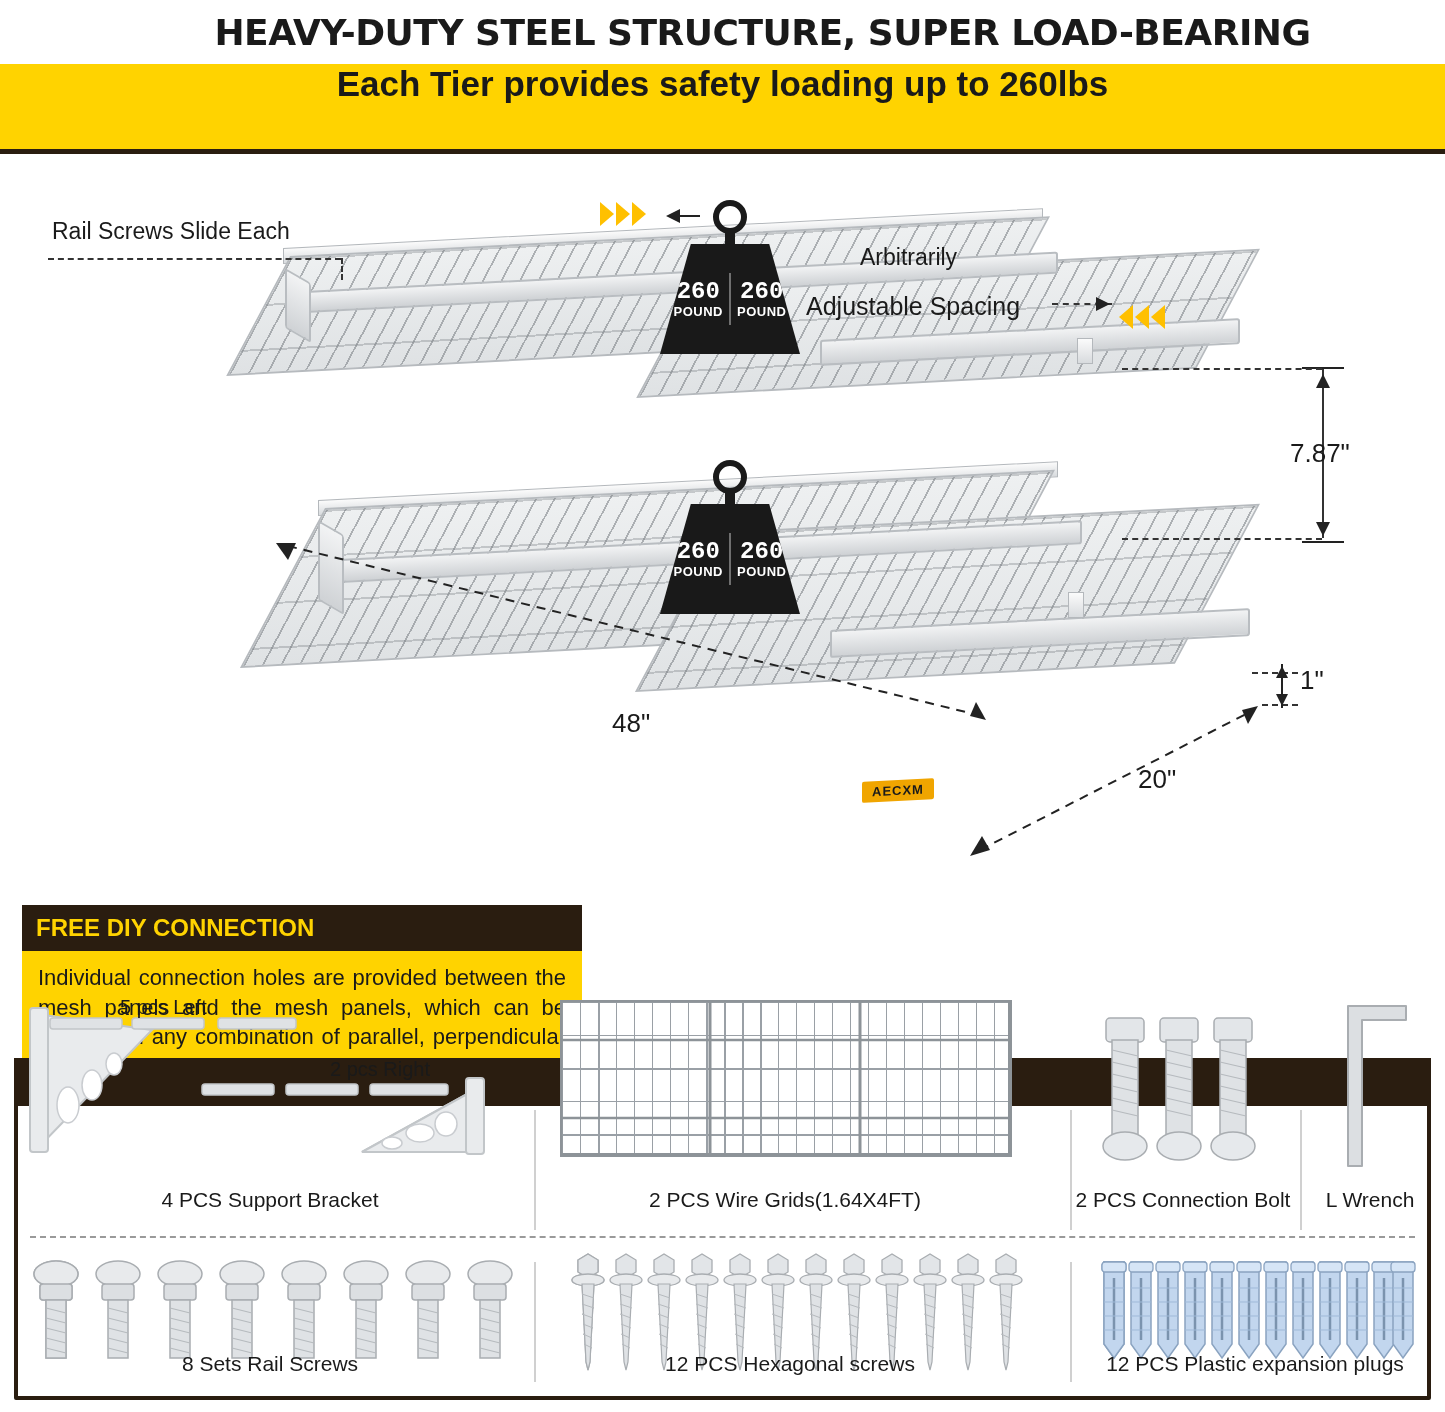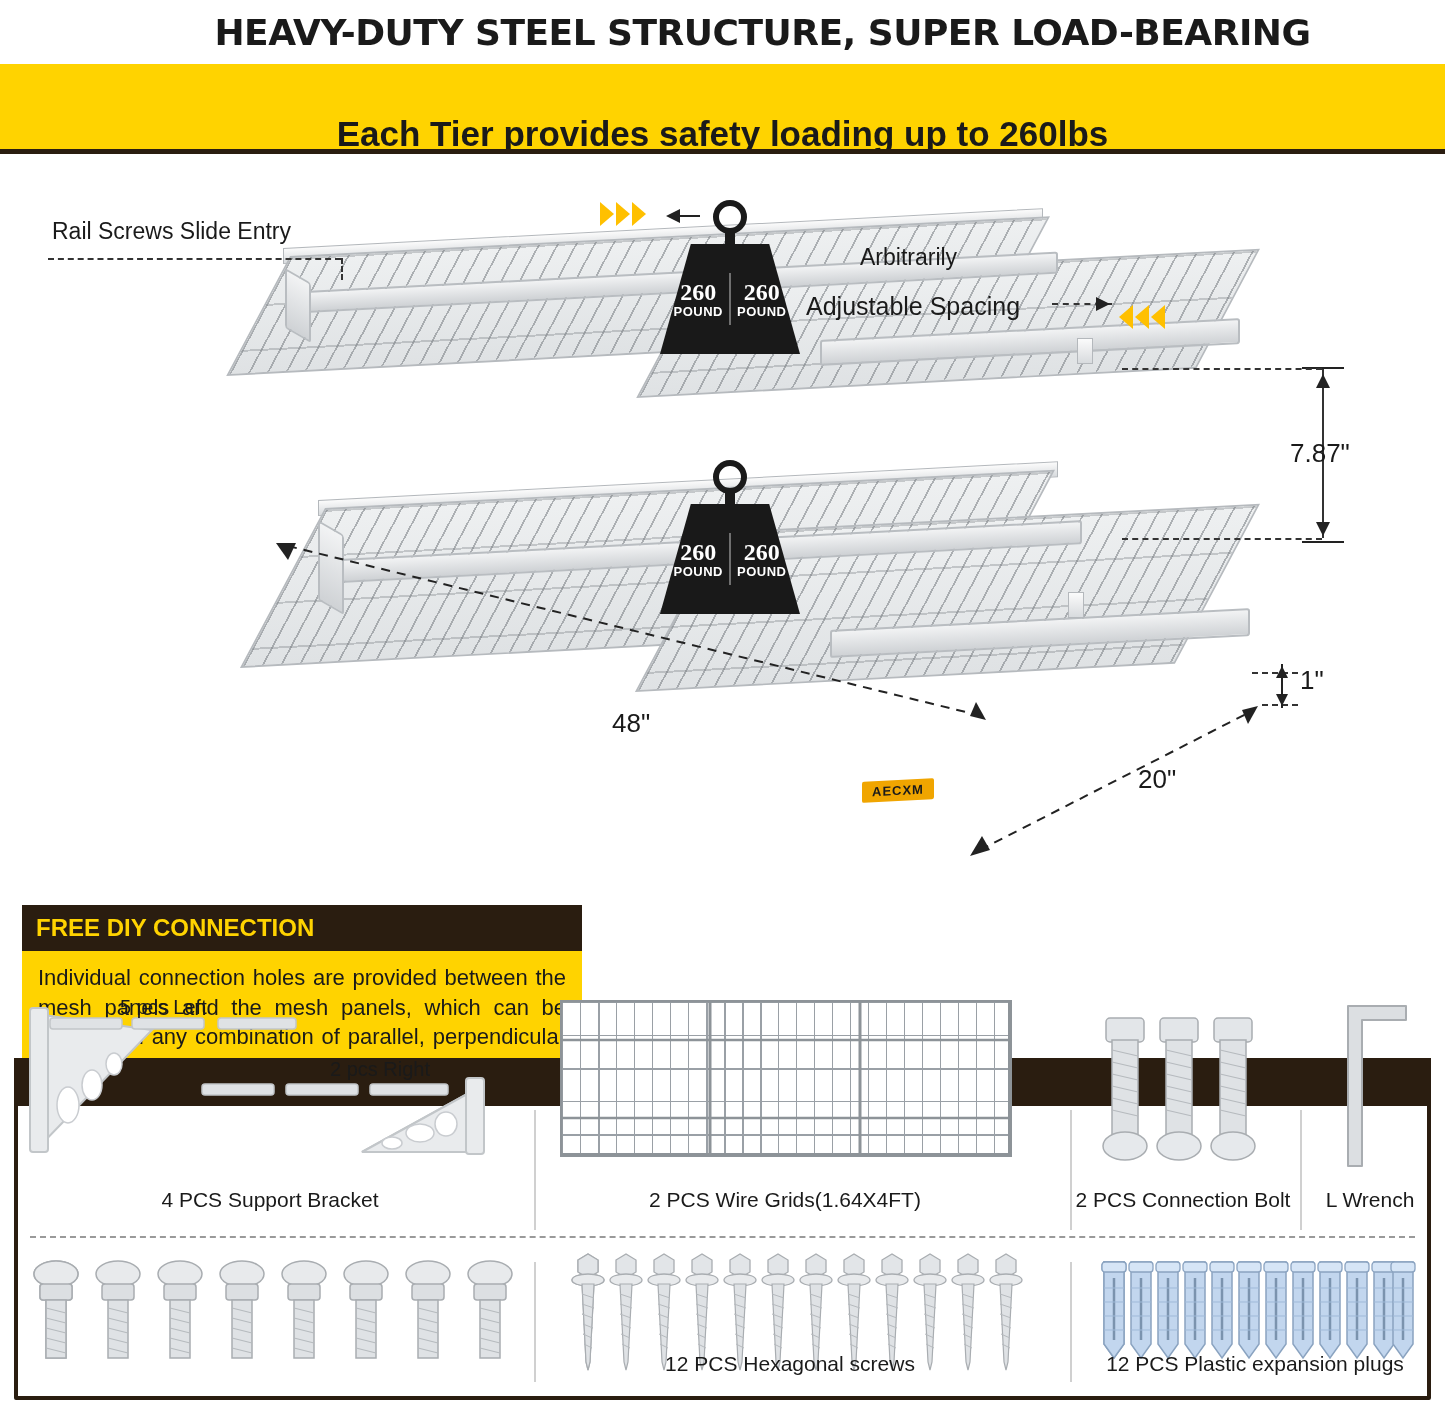--- a/index.html
+++ b/index.html
@@ -18,21 +18,21 @@
   .headline {
     position:absolute; left:0; top:0; width:1445px; height:64px;
     display:flex; align-items:center; justify-content:center;
     font-size:36px; font-weight:bold; letter-spacing:-0.5px;
     font-family:"DejaVu Sans", sans-serif;
     margin-left:40px;
   }
   .subbar {
     position:absolute; left:0; top:64px; width:1445px; height:90px;
     background:#ffd300;
-    display:flex; align-items:flex-end; justify-content:center;
+    display:flex; align-items:flex-start; justify-content:center;
   }
   .subbar .txt {
     font-size:35px; font-weight:bold; color:#1a1a1a;
     font-family:"Liberation Sans", sans-serif;
   }
   .subbar::after{
     content:""; position:absolute; left:0; bottom:0; width:1445px; height:5px; background:#2a1d10;
   }
 
   
@@ -90,21 +90,21 @@
     position:absolute; left:50%; transform:translateX(-50%);
     width:10px;height:16px;background:#1a1a1a;
   }
   .weight .body{
     position:absolute; left:0; top:44px; width:100%; height:110px;
     background:#191919;
     clip-path: polygon(22% 0, 78% 0, 100% 100%, 0% 100%);
     display:flex; align-items:center; justify-content:center; gap:6px;
   }
   .weight .cell{ text-align:center; color:#fff; }
-  .weight .cell .n{ font-size:24px; font-weight:bold; line-height:1; font-family:Liberation Serif, serif;}
+  .weight .cell .n{ font-size:24px; font-weight:bold; line-height:1; font-family:Liberation Mono, monospace;}
   .weight .cell .u{ font-size:13px; font-weight:bold; letter-spacing:.5px; }
   .weight .sep{ width:2px;height:52px;background:#6f6f6f; }
 
   
   .diy { position:absolute; left:22px; top:905px; width:560px; }
   .diy .hd {
     background:#2a1d10; color:#ffd300; font-size:24px; font-weight:bold;
     padding:9px 14px; font-family:"Liberation Sans", sans-serif;
   }
   .diy .bd {
@@ -215,21 +215,21 @@
           <div class="u">POUND</div>
         </div>
         <div class="sep"></div>
         <div class="cell">
           <div class="n">260</div>
           <div class="u">POUND</div>
         </div>
       </div>
     </div>
 
-    <div class="label" style="left:52px; top:58px;">Rail Screws Slide Entry</div>
+    <div class="label" style="left:52px; top:58px;">Rail Screws Slide Each</div>
     <div class="dashed-h" style="left:48px; top:98px; width:293px;"></div>
     <div class="dashed-v" style="left:341px; top:98px; height:22px;"></div>
 
     <div class="chev right" style="left:600px; top:42px;">
       <span></span>
         <span></span>
         <span></span>
     </div>
 
     <div class="chev left" style="left:1117px; top:145px;">
@@ -414,20 +414,21 @@
     </g>
     <use href="#railscrew" x="0"></use>
     <use href="#railscrew" x="62"></use>
     <use href="#railscrew" x="124"></use>
     <use href="#railscrew" x="186"></use>
     <use href="#railscrew" x="248"></use>
     <use href="#railscrew" x="310"></use>
     <use href="#railscrew" x="372"></use>
     <use href="#railscrew" x="434"></use>
   </svg>
+  <div class="cap" style="left:20px; top:1352px; width:500px;">8 Sets Rail Screws</div>
 
   <svg style="position:absolute; left:570px; top:1250px;" width="470" height="130">
     <g id="hexscrew">
       <polygon points="8,10 18,4 28,10 28,22 18,28 8,22" fill="#e2e5e8" stroke="#a9adb1" stroke-width="1.3"></polygon>
       <ellipse cx="18" cy="30" rx="16" ry="6" fill="#e8eaec" stroke="#a9adb1" stroke-width="1.3"></ellipse>
       <path d="M12,34 L24,34 L20,112 L18,120 L16,112 Z" fill="#dfe2e5" stroke="#a9adb1" stroke-width="1.2"></path>
       <g stroke="#b6babe" stroke-width="1">
         <line x1="12" y1="44" x2="24" y2="48"></line>
           <line x1="12" y1="54" x2="24" y2="58"></line>
         <line x1="12" y1="64" x2="23" y2="68"></line>

